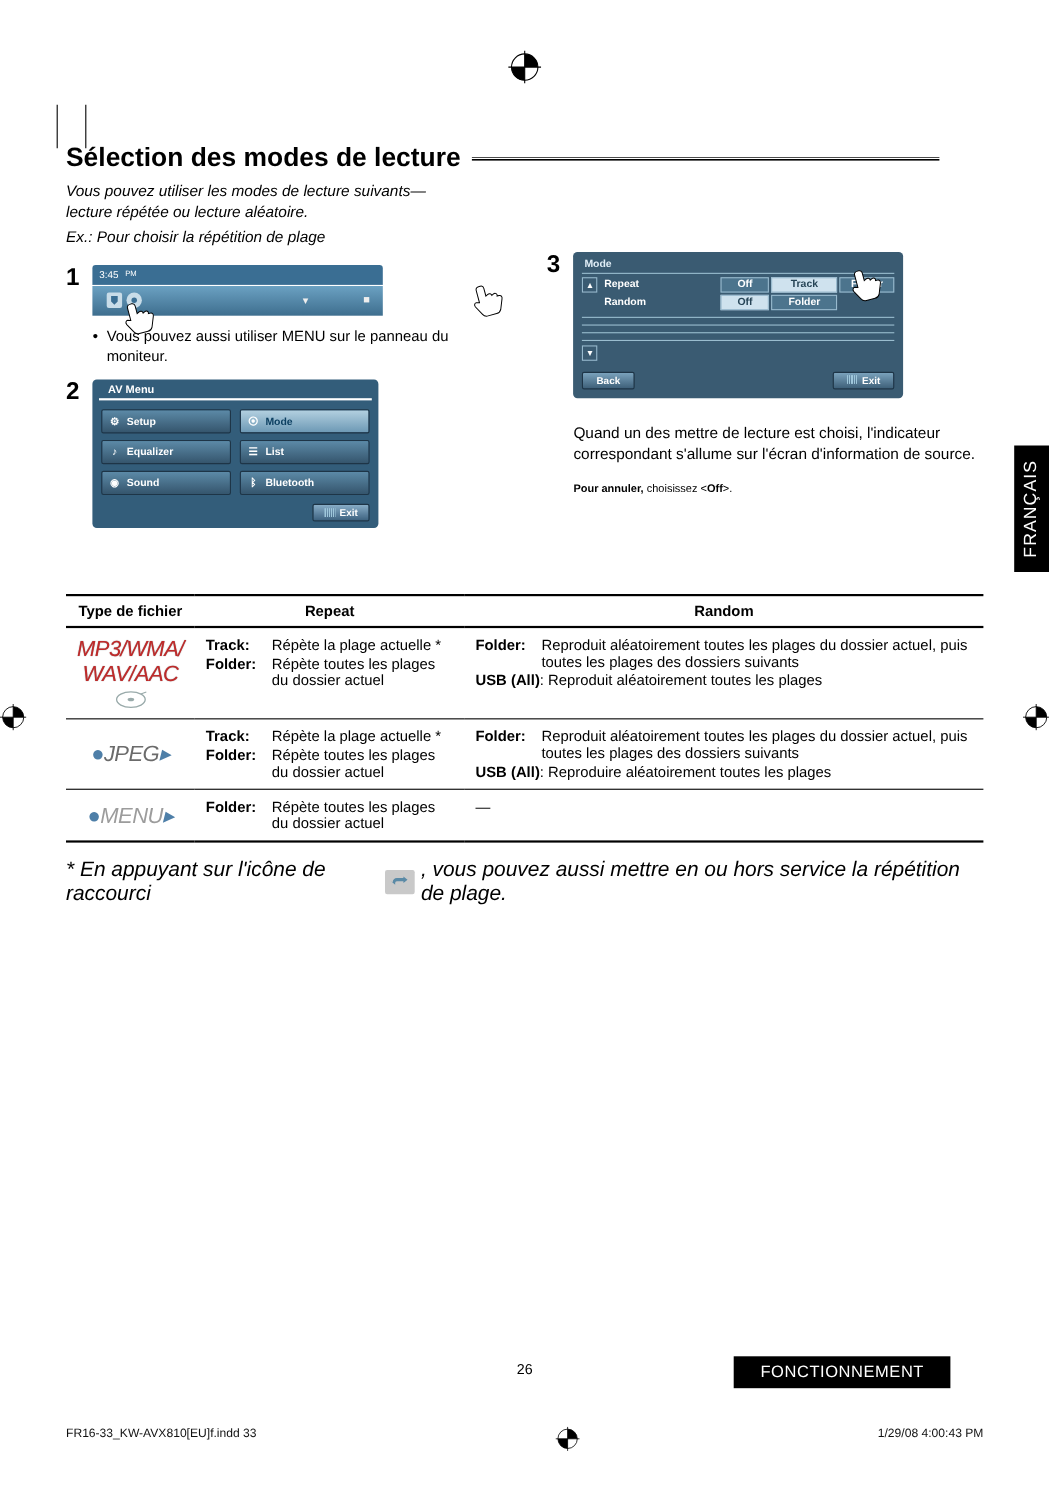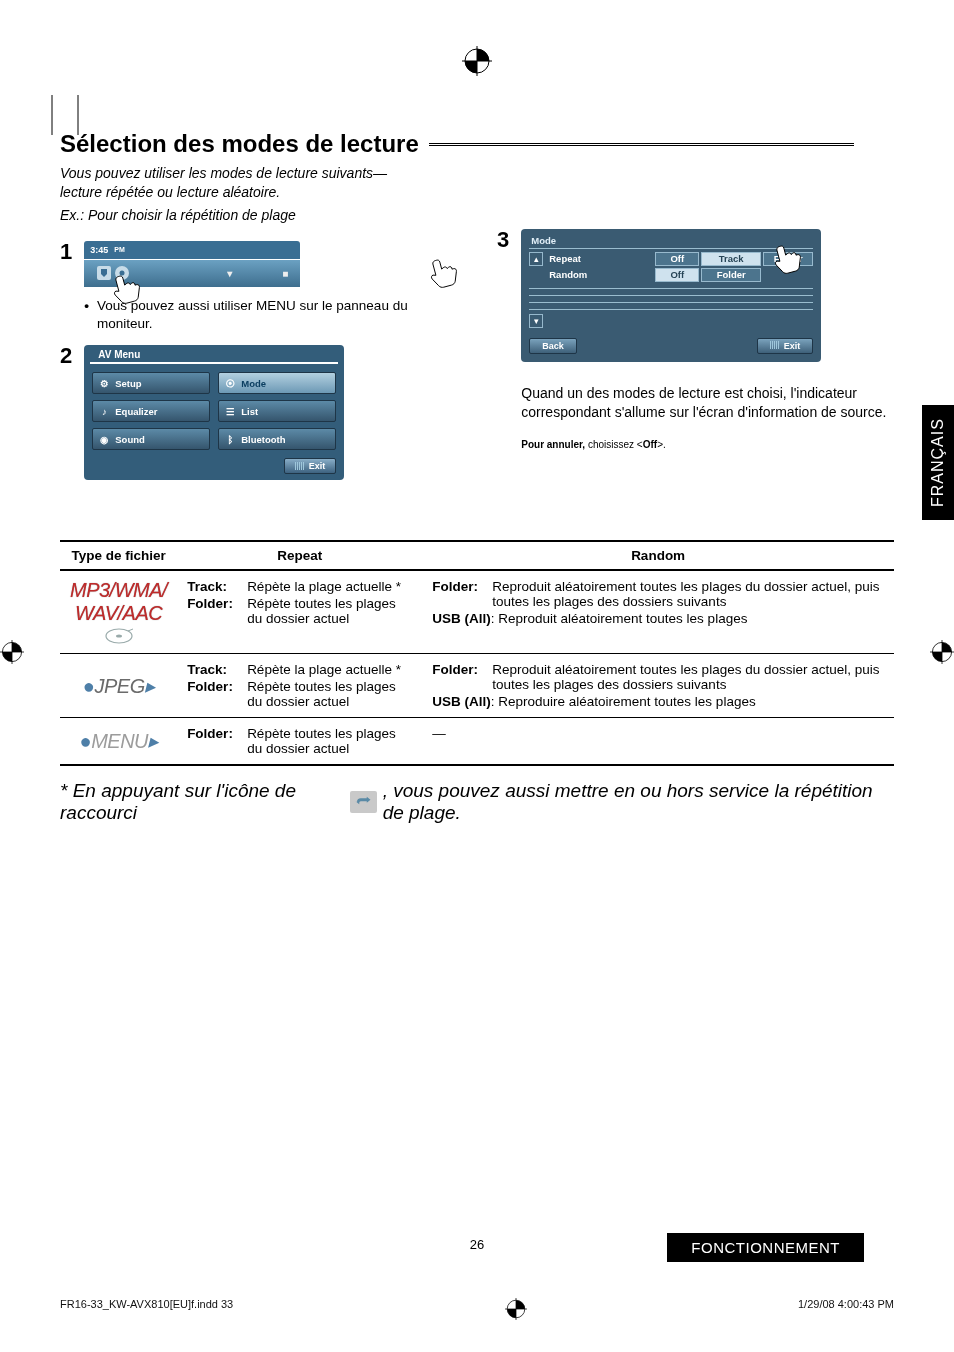--- a/index.html
+++ b/index.html
@@ -61,24 +61,24 @@
   .step-row { display:flex; gap:12px; margin-top:12px; }
   .step-num {
     font-family: "Arial Black", Arial, sans-serif;
     font-weight: 900;
     font-size: 22px;
     line-height: 1;
   }
   .step-body { flex:1; font-size:14px; }
 
   .screen-panel {
-    width: 216px;
+    width: 264px;
     color: #fff;
     font-size: 10px;
-    font-weight: 700;
+    font-weight: 400;
     position: relative;
   }
   .screen-panel .topbar {
     height: 18px;
     background: #3a6e93;
     border-radius: 3px 3px 0 0;
     display:flex; align-items:center; padding:0 6px; gap:6px;
     font-size:9px;
   }
   .screen-panel .body1 {
@@ -438,21 +438,21 @@
               <span class="exit-bars" style="margin-right:4px;"></span><span>Exit</span>
             </div>
           </div>
           <div class="hand-cursor" style="right:14px; top:10px;">
             <svg viewBox="0 0 40 40">
                 <path d="M14 6c2 0 3 1 3 3v8l2-1c2-1 4 0 4 2l2-1c2-1 4 1 3 3l2 0c2 0 3 2 2 4l-4 10c-1 2-3 3-5 3h-9c-2 0-4-1-5-3l-5-9c-1-2 0-4 2-4l3 1V9c0-2 2-3 4-3z" fill="#fff" stroke="#000" stroke-width="1"></path>
               </svg>
           </div>
         </div>
 
-        <p class="side-text">Quand un des modes de lecture est choisi, l'indicateur correspondant s'allume sur l'écran d'information de source.</p>
+        <p class="side-text">Quand un des mettre de lecture est choisi, l'indicateur correspondant s'allume sur l'écran d'information de source.</p>
 
         <p class="side-text2">
           <strong>Pour annuler,</strong><span> choisissez &lt;</span><strong>Off</strong><span>&gt;.</span>
         </p>
       </div>
     </div>
   </div>
 </div>
 
 <div class="lang-tab">FRANÇAIS</div>

